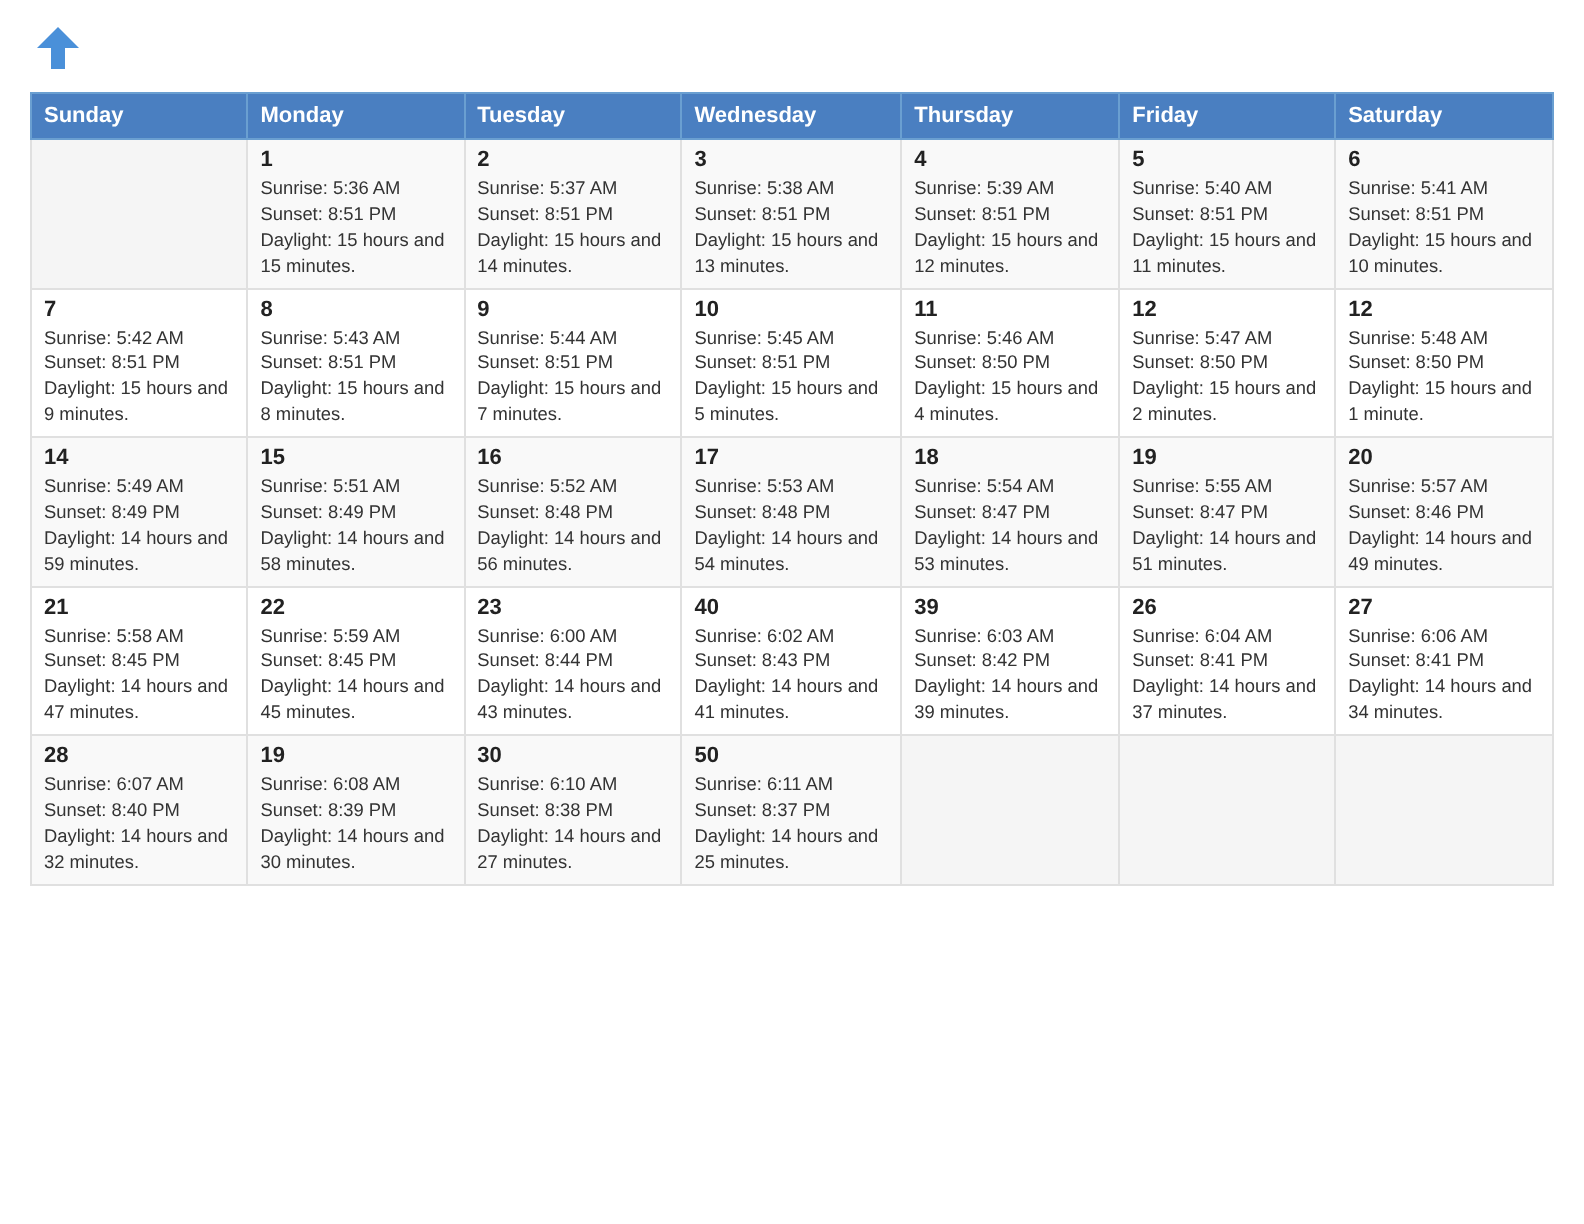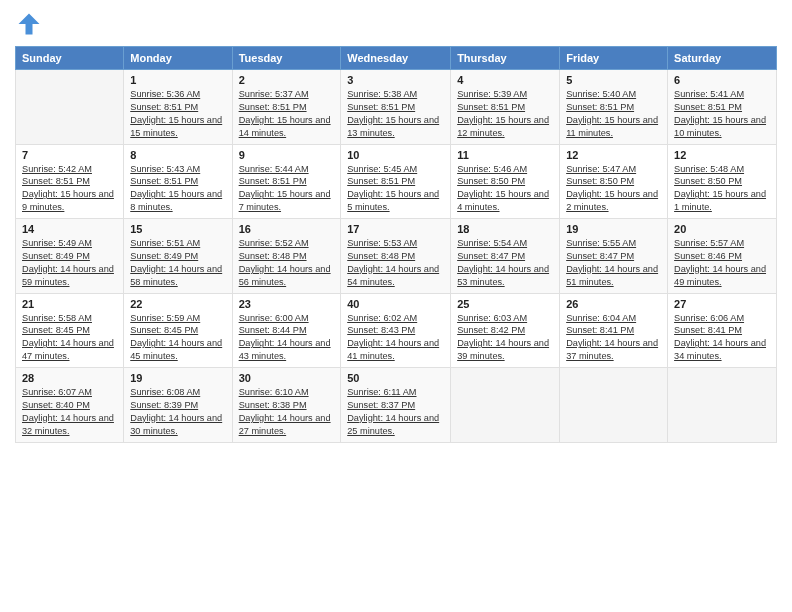--- a/index.html
+++ b/index.html
@@ -79,21 +79,20 @@
       font-weight: bold;
       font-size: 11px;
       color: #222;
       display: block;
       margin-bottom: 2px;
     }
     .day-info {
       font-size: 9.2px;
       color: #333;
       line-height: 1.4;
-      text-decoration: underline;
     }
     .empty-cell {
       background-color: #f5f5f5;
     }
   </style>
 </head>
 <body>
 
 <div class="page">
   <div class="header">
@@ -272,21 +271,21 @@
           Sunrise: 6:00 AM<br>Sunset: 8:44 PM<br>Daylight: 14 hours and 43 minutes.
         </div>
       </td>
           <td>
         <span class="day-num">40</span>
         <div class="day-info">
           Sunrise: 6:02 AM<br>Sunset: 8:43 PM<br>Daylight: 14 hours and 41 minutes.
         </div>
       </td>
           <td>
-        <span class="day-num">25</span>
+        <span class="day-num">39</span>
         <div class="day-info">
           Sunrise: 6:03 AM<br>Sunset: 8:42 PM<br>Daylight: 14 hours and 39 minutes.
         </div>
       </td>
           <td>
         <span class="day-num">26</span>
         <div class="day-info">
           Sunrise: 6:04 AM<br>Sunset: 8:41 PM<br>Daylight: 14 hours and 37 minutes.
         </div>
       </td>

